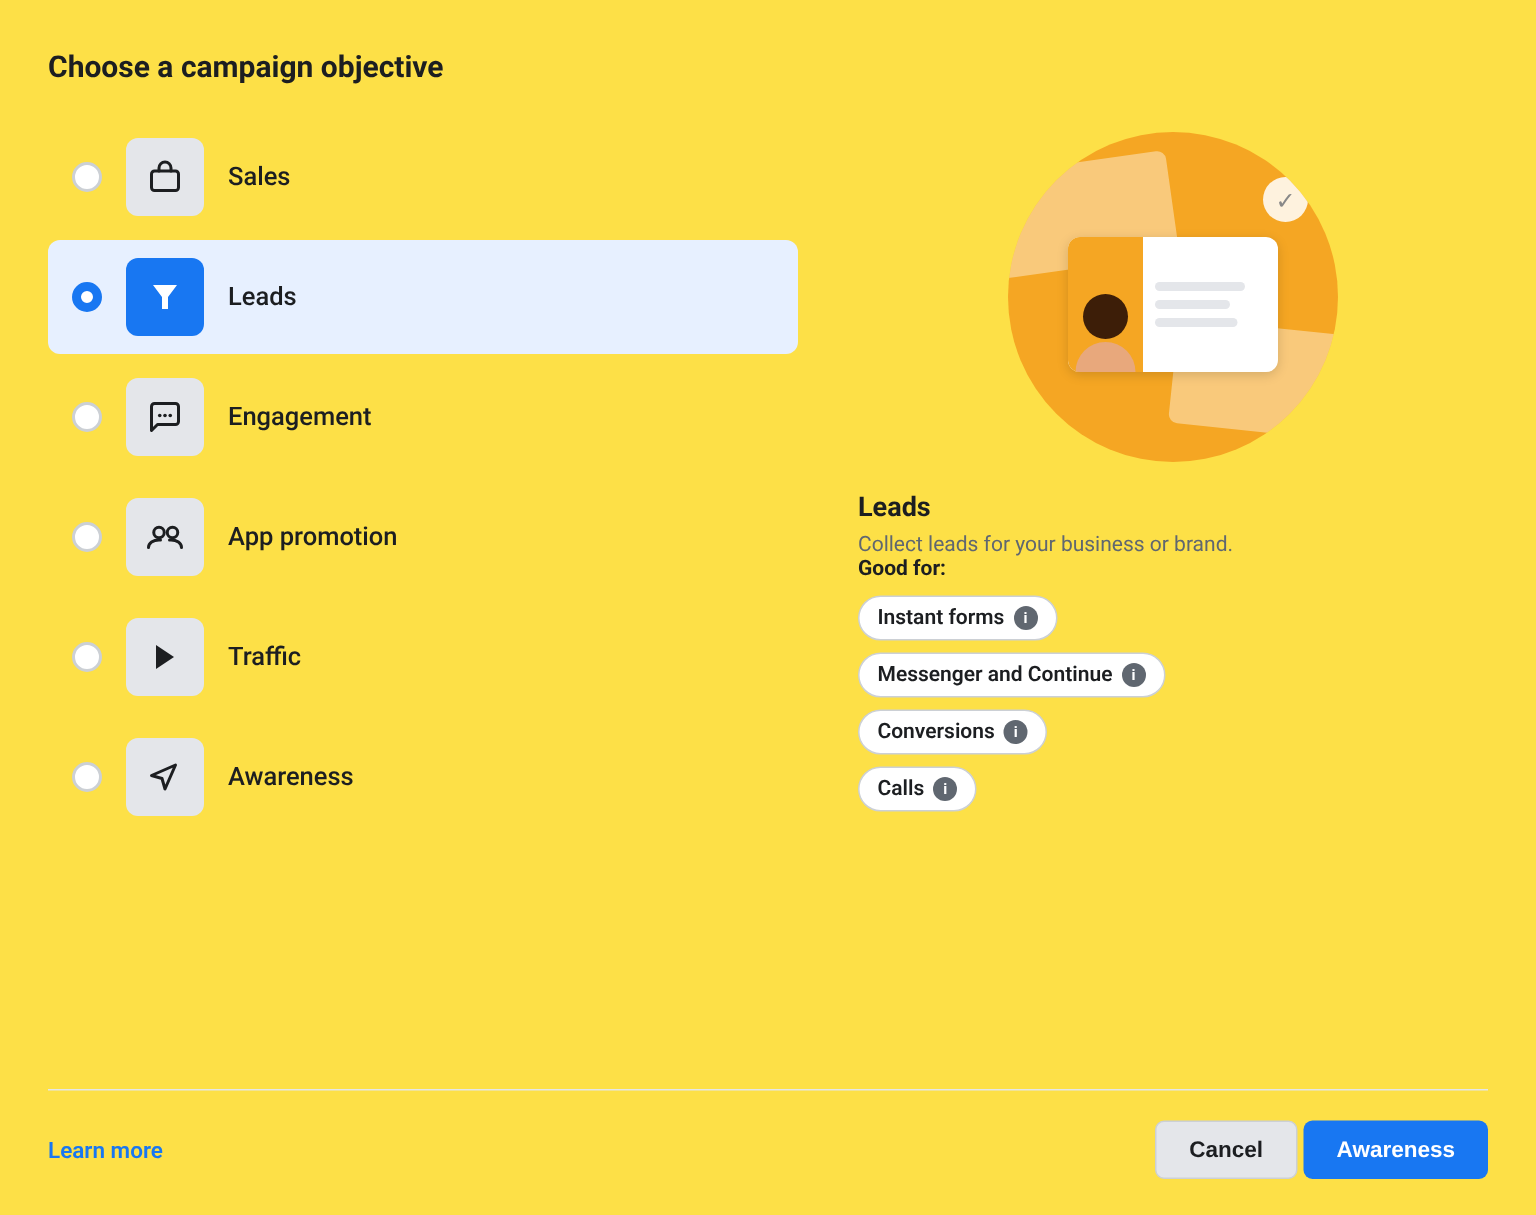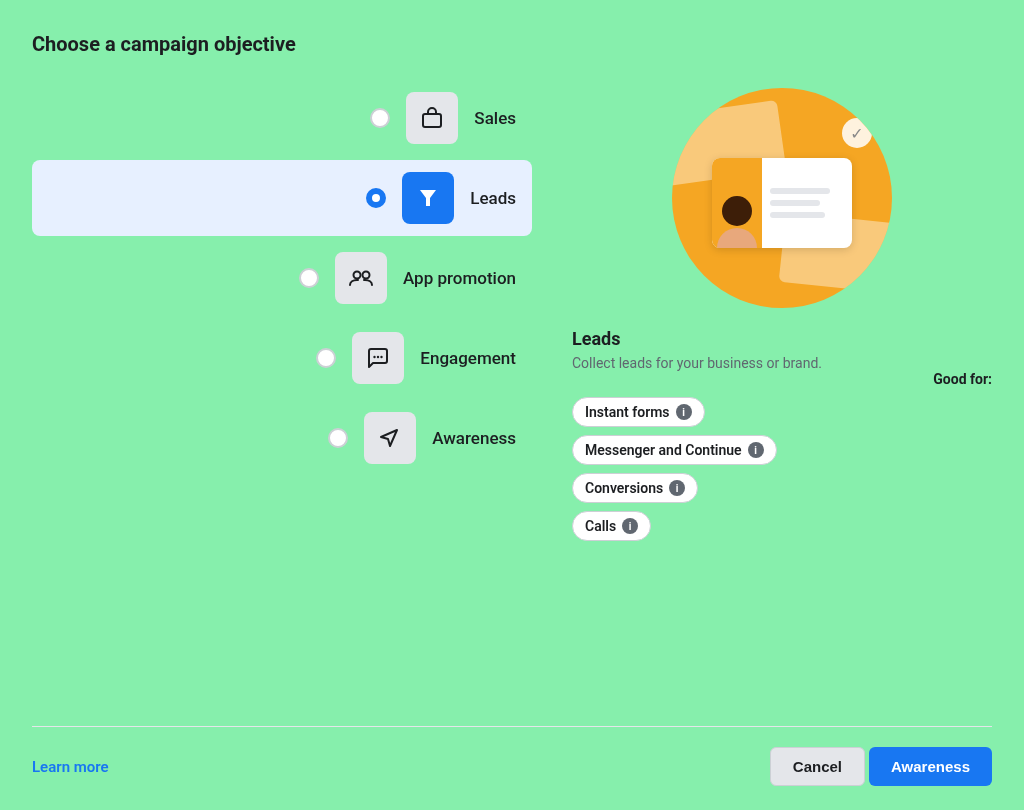--- a/index.html
+++ b/index.html
@@ -9,21 +9,21 @@
       width: 1024px;
       height: 810px;
       display: flex;
       flex-direction: column;
       overflow: hidden;
     }
 
     .dialog {
       width: 1024px;
       height: 810px;
-      background: #86efac;
+      background: #fde047;
       display: flex;
       flex-direction: column;
       padding: 32px 32px 0 32px;
     }
 
     .dialog-title {
       font-size: 20px;
       font-weight: 700;
       color: #1c1e21;
       margin-bottom: 24px;
@@ -44,21 +44,20 @@
     }
 
     .objective-item {
       display: flex;
       align-items: center;
       gap: 16px;
       padding: 12px 16px;
       border-radius: 8px;
       cursor: pointer;
       transition: background 0.15s;
-      justify-content: flex-end;
     }
 
     .objective-item.selected {
       background: #e7f0ff;
     }
 
     .radio-btn {
       width: 20px;
       height: 20px;
       border-radius: 50%;
@@ -208,21 +207,20 @@
     .detail-desc {
       font-size: 14px;
       color: #606770;
     }
 
     .good-for-label {
       font-size: 14px;
       font-weight: 700;
       color: #1c1e21;
       margin-bottom: 10px;
-      text-align: right;
     }
 
     .tags-list {
       display: flex;
       flex-direction: column;
       gap: 8px;
     }
 
     .tag {
       display: inline-flex;
@@ -324,43 +322,52 @@
           <svg width="24" height="24" viewBox="0 0 24 24" fill="none">
             <polygon points="4,4 20,4 14,12 14,20 10,20 10,12" fill="white"></polygon>
           </svg>
         </div>
         <span class="objective-label">Leads</span>
       </div>
 
       <div class="objective-item">
         <div class="radio-btn"></div>
         <div class="icon-box">
+          <svg width="24" height="24" viewBox="0 0 24 24" fill="none">
+            <path d="M21 15a2 2 0 01-2 2H7l-4 4V5a2 2 0 012-2h14a2 2 0 012 2z" stroke="#1c1e21" stroke-width="2" fill="none" stroke-linejoin="round"></path>
+            <circle cx="8.5" cy="11" r="1.2" fill="#1c1e21"></circle>
+            <circle cx="12" cy="11" r="1.2" fill="#1c1e21"></circle>
+            <circle cx="15.5" cy="11" r="1.2" fill="#1c1e21"></circle>
+          </svg>
+        </div>
+        <span class="objective-label">Engagement</span>
+      </div>
+
+      <div class="objective-item">
+        <div class="radio-btn"></div>
+        <div class="icon-box">
           <svg width="26" height="26" viewBox="0 0 26 26" fill="none">
             <circle cx="9" cy="10" r="3.5" stroke="#1c1e21" stroke-width="2" fill="none"></circle>
             <circle cx="18" cy="10" r="3.5" stroke="#1c1e21" stroke-width="2" fill="none"></circle>
             <path d="M2 20c0-3 3.1-5 7-5h1" stroke="#1c1e21" stroke-width="2" stroke-linecap="round" fill="none"></path>
             <path d="M24 20c0-3-3.1-5-7-5h-1" stroke="#1c1e21" stroke-width="2" stroke-linecap="round" fill="none"></path>
           </svg>
         </div>
         <span class="objective-label">App promotion</span>
       </div>
 
       <div class="objective-item">
         <div class="radio-btn"></div>
         <div class="icon-box">
           <svg width="24" height="24" viewBox="0 0 24 24" fill="none">
-            <path d="M21 15a2 2 0 01-2 2H7l-4 4V5a2 2 0 012-2h14a2 2 0 012 2z" stroke="#1c1e21" stroke-width="2" fill="none" stroke-linejoin="round"></path>
-            <circle cx="8.5" cy="11" r="1.2" fill="#1c1e21"></circle>
-            <circle cx="12" cy="11" r="1.2" fill="#1c1e21"></circle>
-            <circle cx="15.5" cy="11" r="1.2" fill="#1c1e21"></circle>
-          </svg>
-        </div>
-        <span class="objective-label">Engagement</span>
-      </div>
-
+            <polygon points="6,4 18,12 6,20" fill="#1c1e21"></polygon>
+          </svg>
+        </div>
+        <span class="objective-label">Traffic</span>
+      </div>
 
       <div class="objective-item">
         <div class="radio-btn"></div>
         <div class="icon-box">
           <svg width="24" height="24" viewBox="0 0 24 24" fill="none">
             <path d="M3 11l16-7-7 16-2-7-7-2z" stroke="#1c1e21" stroke-width="2" stroke-linejoin="round" fill="none"></path>
           </svg>
         </div>
         <span class="objective-label">Awareness</span>
       </div>

